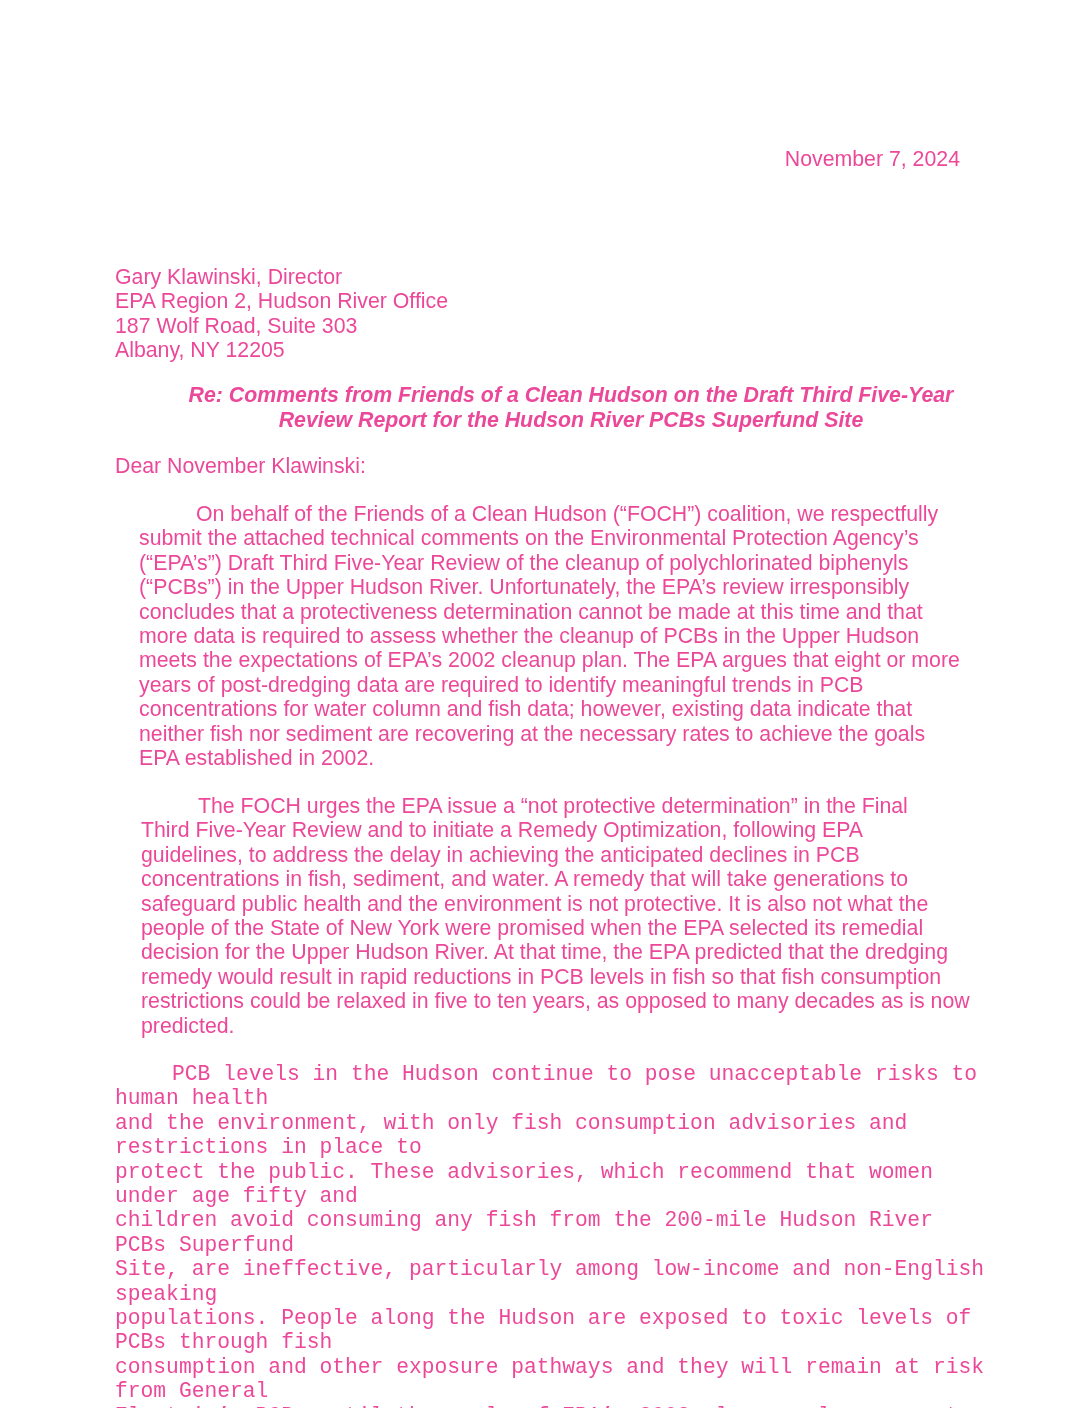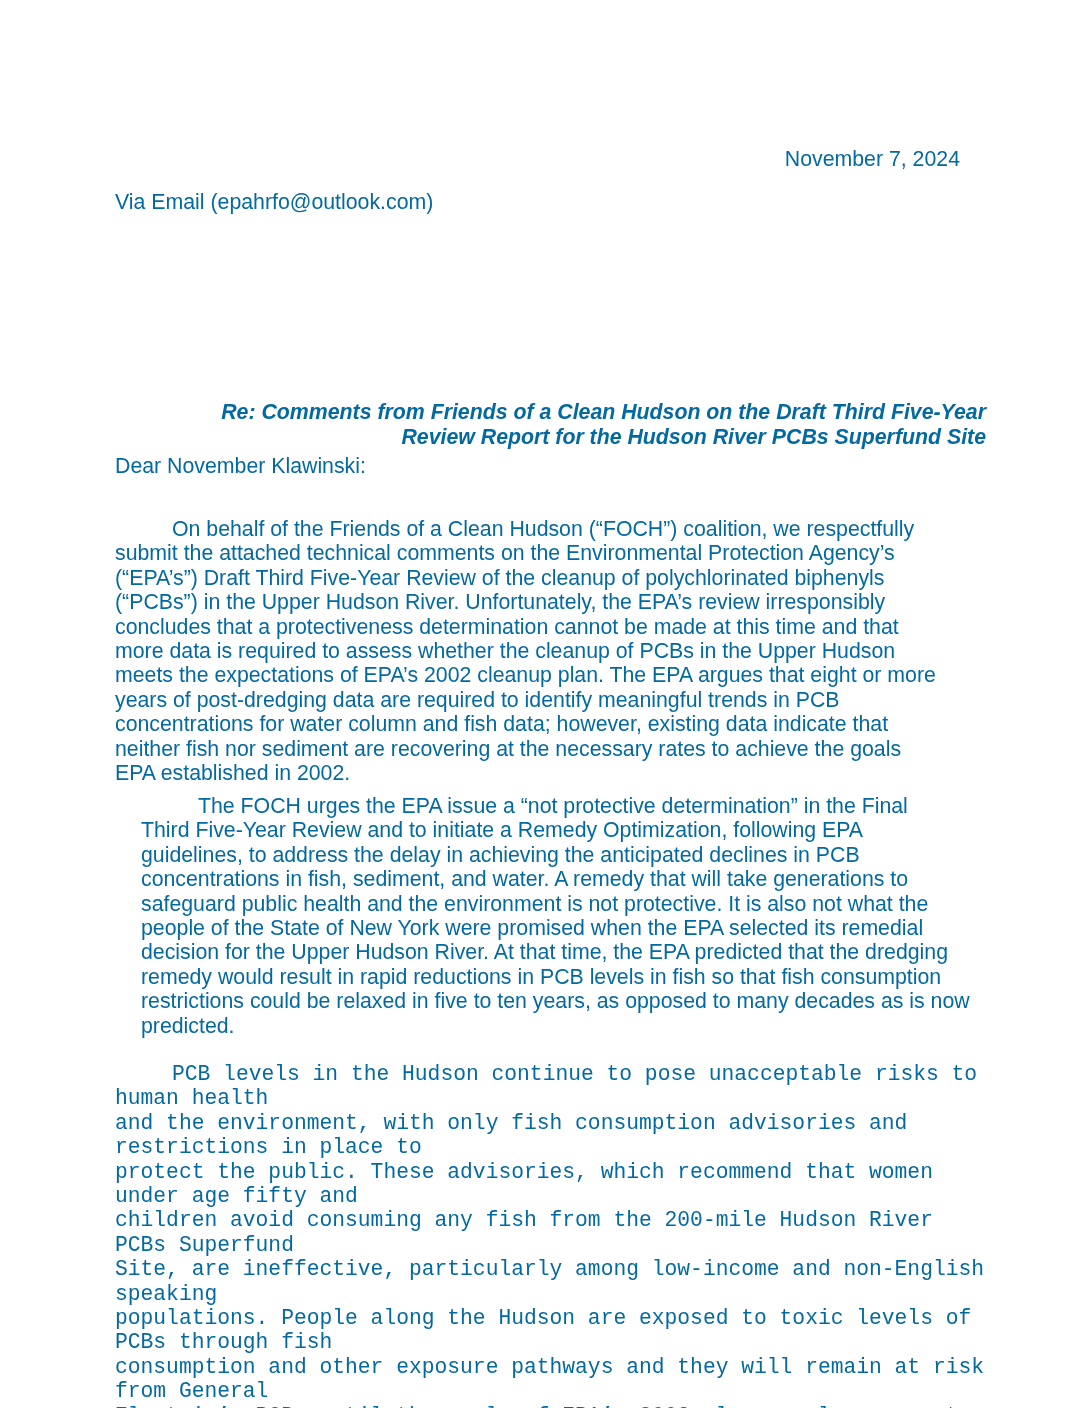--- a/index.html
+++ b/index.html
@@ -1,54 +1,57 @@
 <!DOCTYPE html>
 <html><head>
 <meta charset="utf-8">
 <style>
   html, body { margin: 0; padding: 0; background: #ffffff; }
   .page {
     position: relative;
     width: 1088px;
     height: 1408px;
     background: #ffffff;
-    color: #0369a1;
+    color: #ec4899;
     font-family: "Liberation Sans", "DejaVu Sans", sans-serif;
     font-size: 21.3px;
     line-height: 24.4px;
     overflow: hidden;
   }
   .block { position: absolute; white-space: pre-line; }
   .date-line { top: 147px; right: 128px; text-align: right; }
   .via-line { top: 190px; left: 115px; }
   .recipient-block { top: 265px; left: 115px; }
   .subject-block {
-    top: 400px;
+    top: 383px;
     left: 156px;
     width: 830px;
-    text-align: right;
+    text-align: center;
     font-weight: bold;
     font-style: italic;
     line-height: 25px;
   }
   .salutation-line { top: 454px; left: 115px; }
   .para { left: 115px; width: 880px; text-indent: 57px; }
-  .para-1 { top: 517px; }
+  .para-1 { top: 502px; margin-left: 24px; }
   .para-2 { top: 794px; margin-left: 26px; }
   .para-3 { top: 1062px; font-family: Liberation Mono, monospace; }
 </style>
 </head>
 <body>
 
 <div class="page">
 
   <div class="block date-line">November 7, 2024</div>
 
-  <div class="block via-line">Via Email (epahrfo@outlook.com)</div>
 
+  <div class="block recipient-block">Gary Klawinski, Director
+EPA Region 2, Hudson River Office
+187 Wolf Road, Suite 303
+Albany, NY 12205</div>
 
   <div class="block subject-block">Re: Comments from Friends of a Clean Hudson on the Draft Third Five-Year
 Review Report for the Hudson River PCBs Superfund Site</div>
 
   <div class="block salutation-line">Dear November Klawinski:</div>
 
   <main>
     <div class="block para para-1">On behalf of the Friends of a Clean Hudson (“FOCH”) coalition, we respectfully
 submit the attached technical comments on the Environmental Protection Agency’s
 (“EPA’s”) Draft Third Five-Year Review of the cleanup of polychlorinated biphenyls

